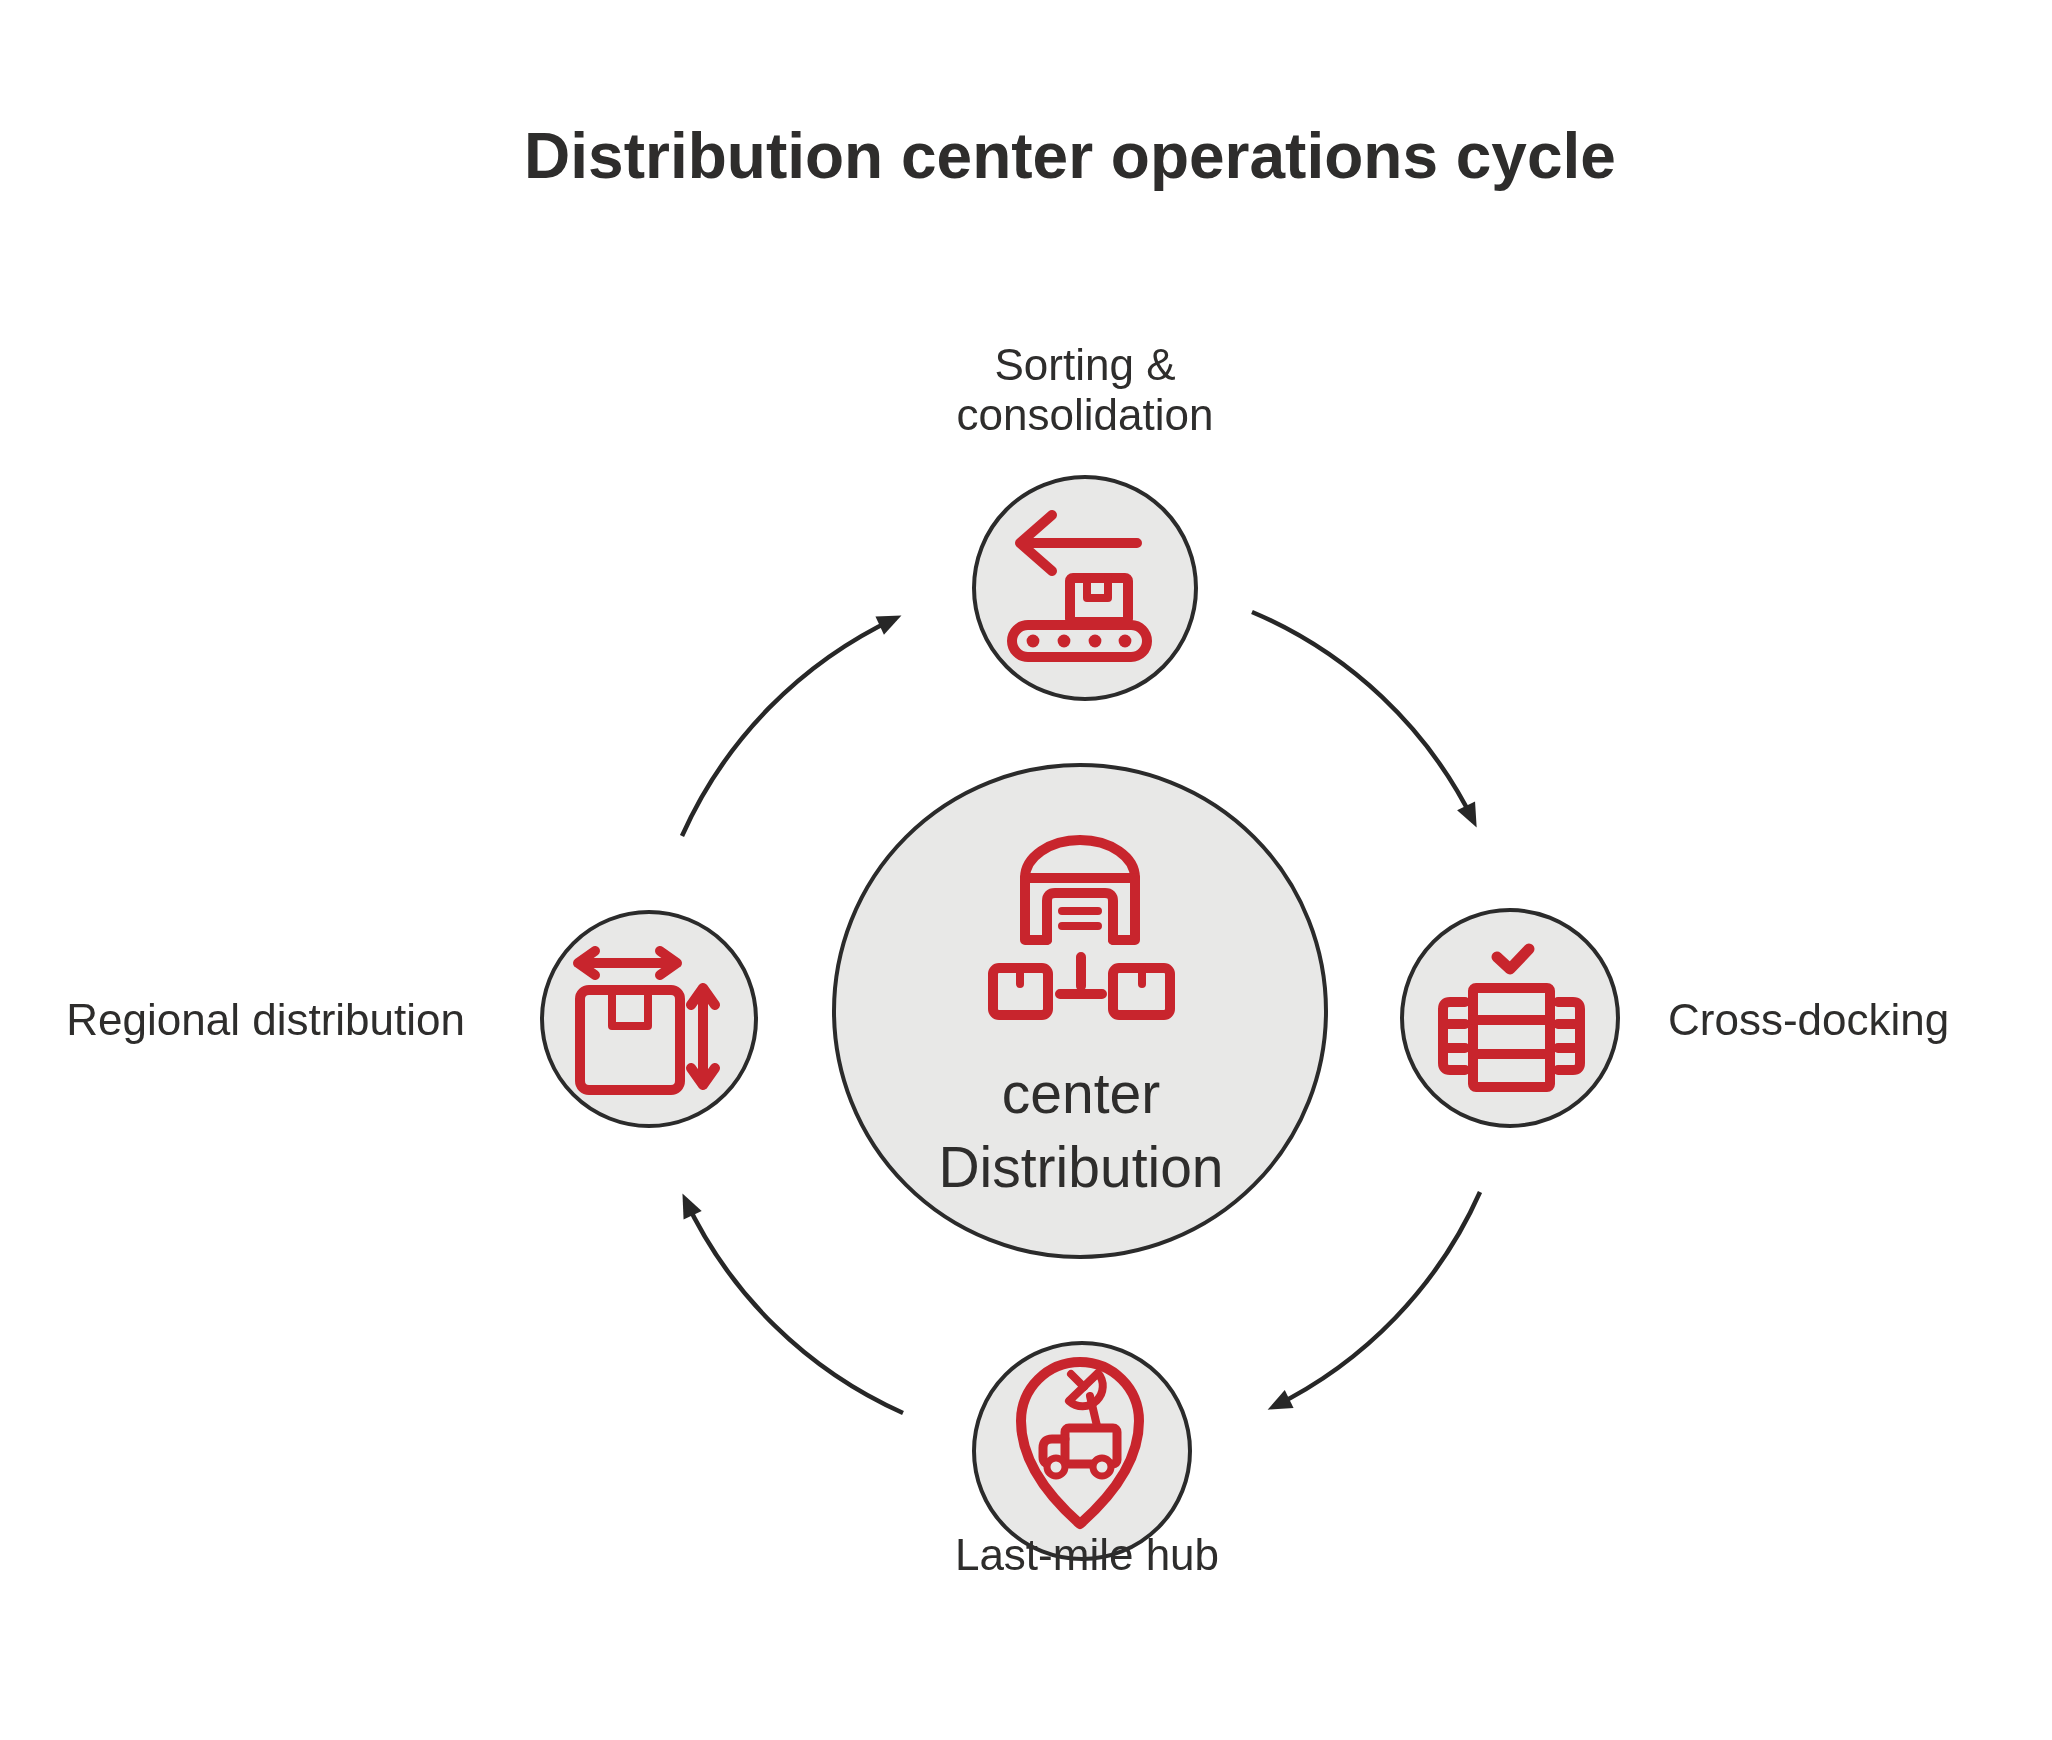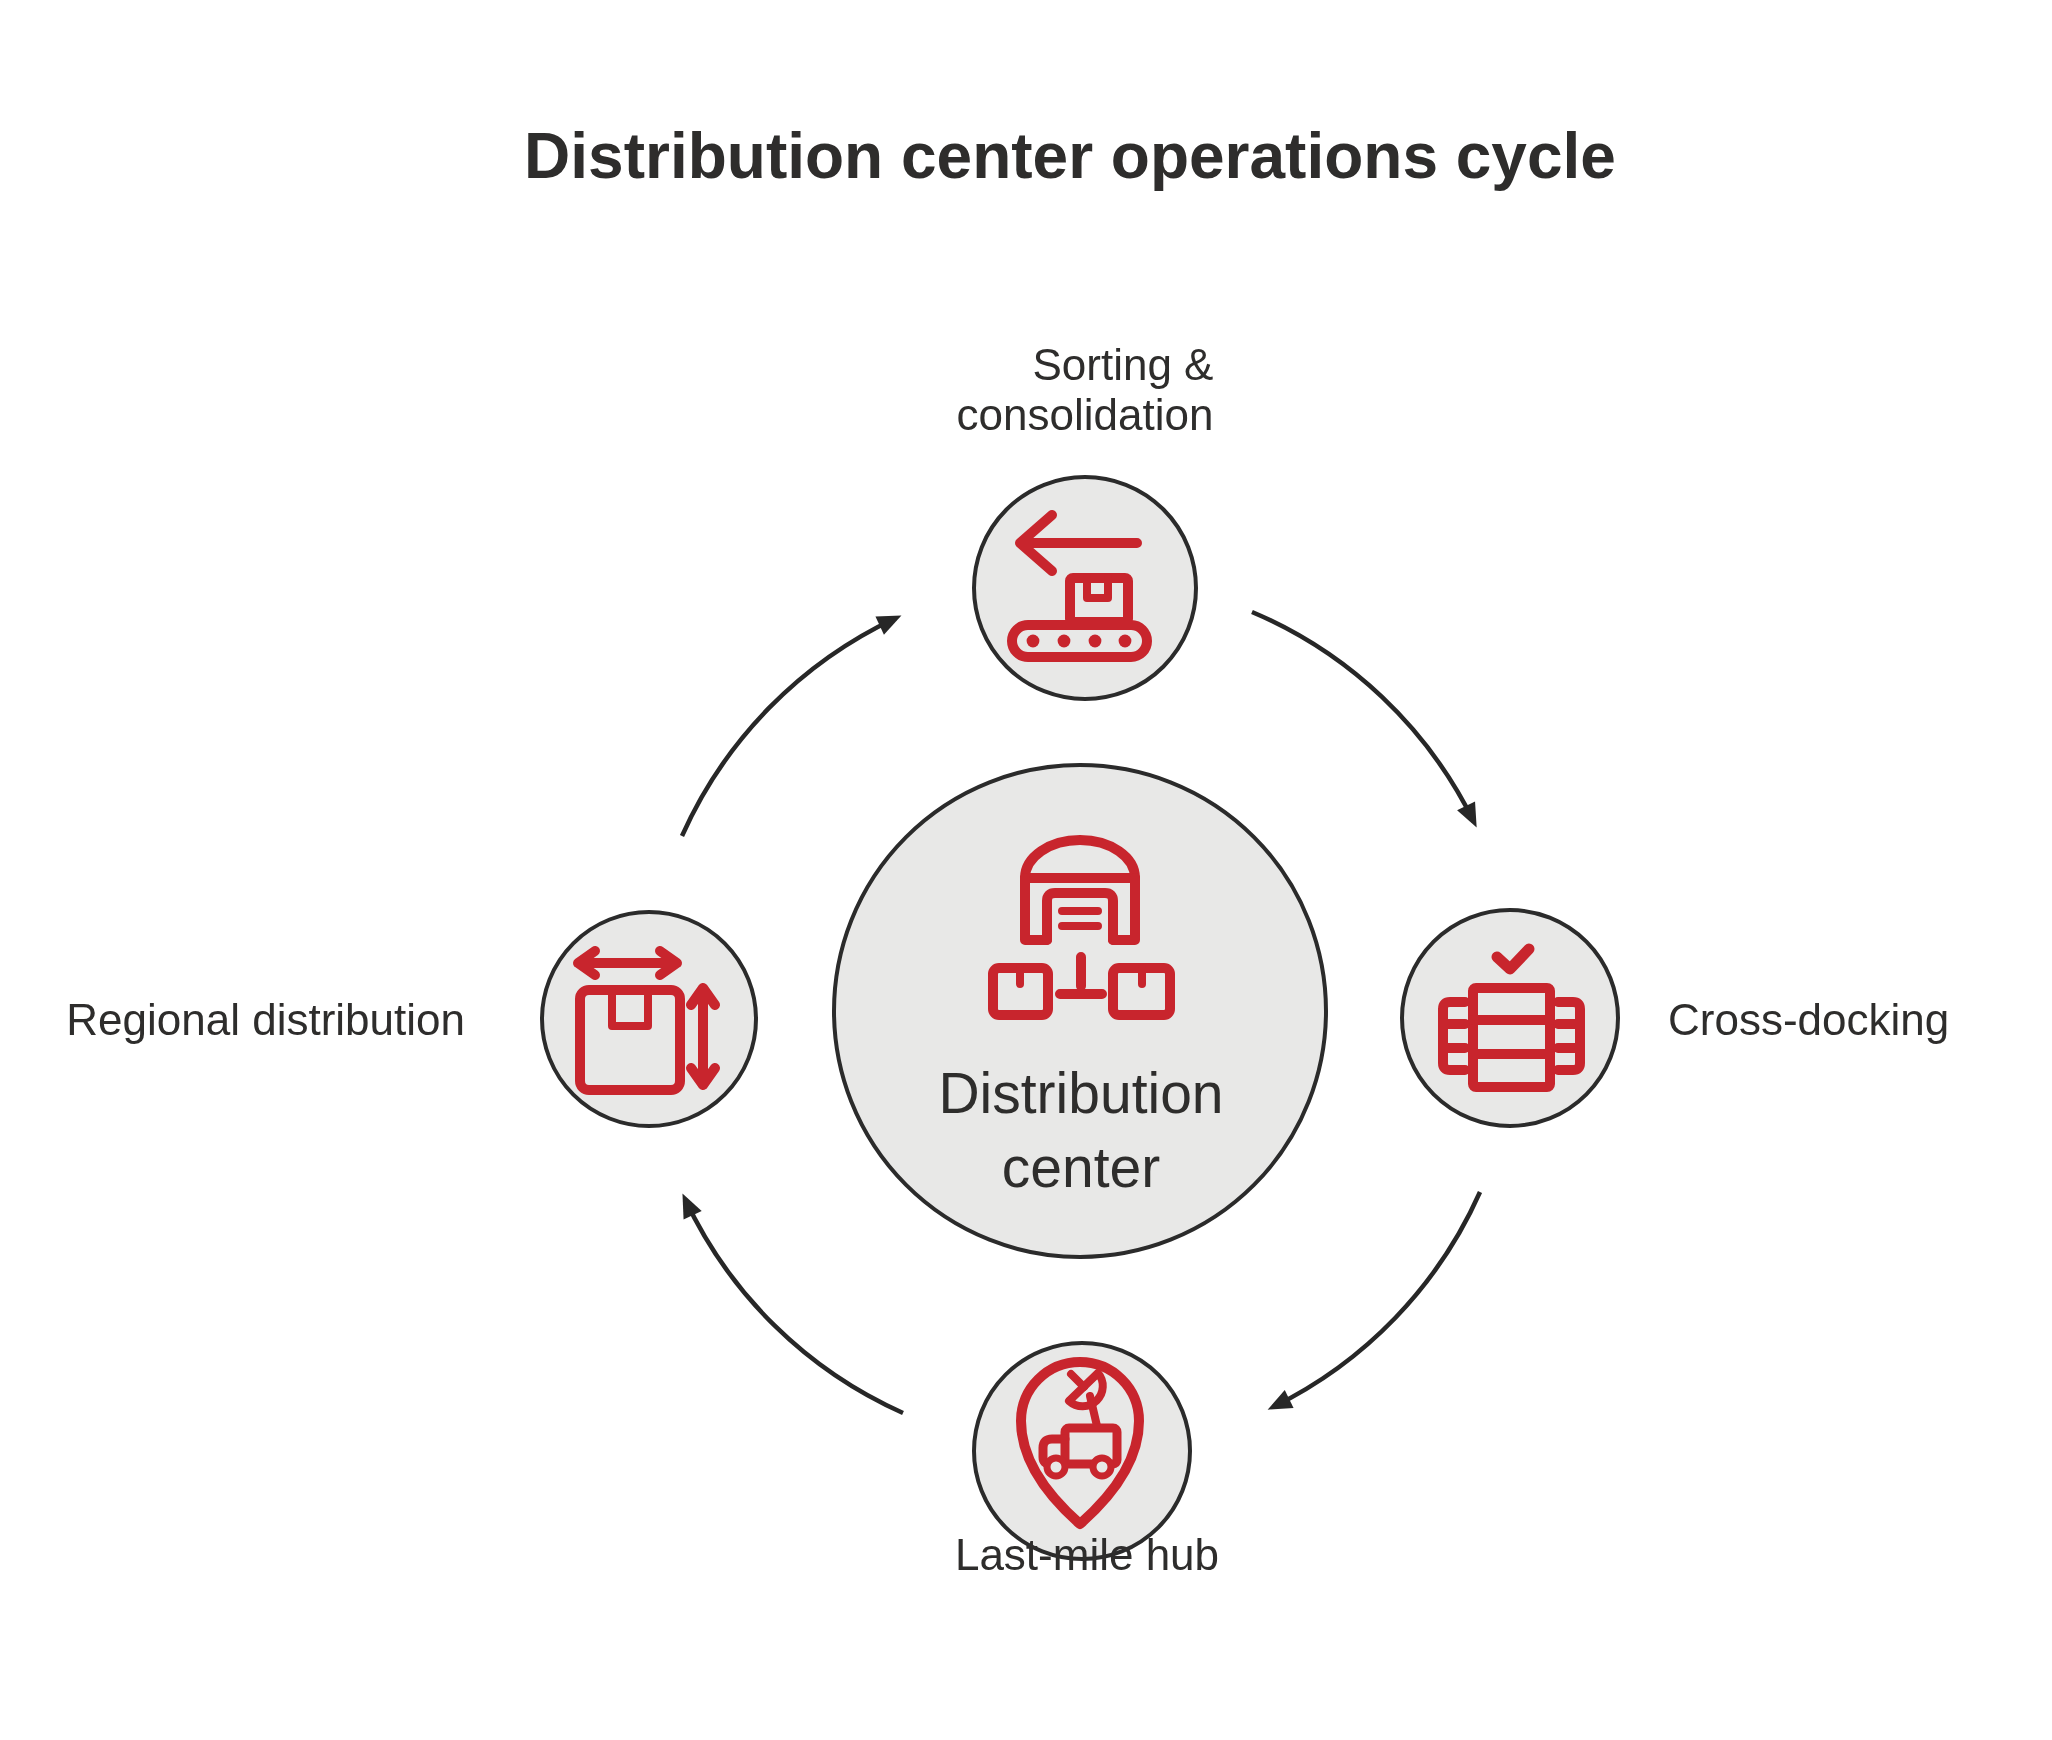--- a/index.html
+++ b/index.html
@@ -26,21 +26,21 @@
     color: var(--text-color, #2e2d2c);
   }
 
   .node-label {
     position: absolute;
     font-size: 44px;
     font-weight: 400;
     line-height: 1.14;
     color: var(--text-color, #2e2d2c);
   }
-  .label-top    { left: 1085px; top: 340px;  transform: translateX(-50%); text-align: right; white-space: nowrap; }
+  .label-top    { left: 1085px; top: 340px;  transform: translateX(-50%); text-align: center; white-space: nowrap; }
   .label-right  { left: 1668px; top: 1020px; transform: translateY(-50%); white-space: nowrap; }
   .label-bottom { left: 1087px; top: 1555px; transform: translate(-50%,-50%); white-space: nowrap; }
   .label-left   { right: 1587px; top: 1020px; transform: translateY(-50%); text-align: right; white-space: nowrap; }
 
   .center-label {
     position: absolute;
     left: 1081px;
     top: 1130px;
     transform: translate(-50%,-50%);
     text-align: center;
@@ -149,17 +149,17 @@
     <span class="lbl-line">consolidation</span>
   </div>
 
   <div class="node-label label-right">Cross-docking</div>
 
   <div class="node-label label-bottom">Last-mile hub</div>
 
   <div class="node-label label-left">Regional distribution</div>
 
   <div class="center-label">
+    <span class="lbl-line">center</span>
     <span class="lbl-line">Distribution</span>
-    <span class="lbl-line">center</span>
   </div>
 
 </div>
 
 </body></html>

